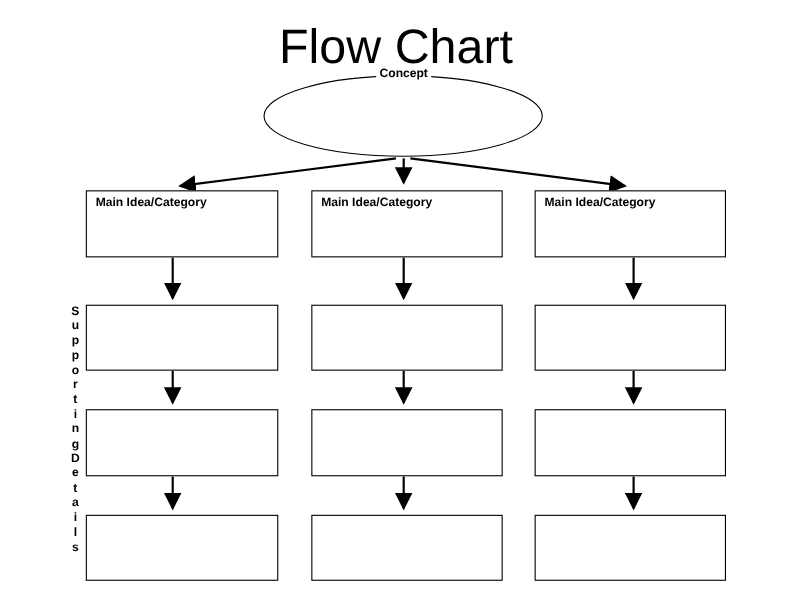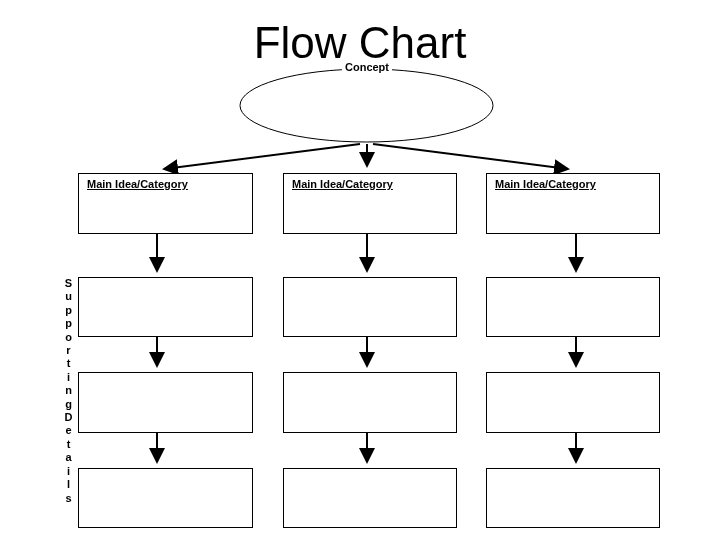--- a/index.html
+++ b/index.html
@@ -17,21 +17,21 @@
   }
   .connectors { position:absolute; top:0; left:0; width:720px; height:540px; }
   .concept-label {
     position:absolute; top:61px; left:367px; transform:translateX(-50%);
     font-size:11px; font-weight:bold; background:var(--bg); padding:0 3px;
     white-space:nowrap;
     text-align:right;
   }
   .box {
     position:absolute; box-sizing:border-box;
-    border:1px solid var(--ink); background:var(--bg);text-decoration:underline;
+    border:1px solid var(--ink); background:var(--bg);
   }
   .box .box-label {
     display:block; padding:4px 8px; font-size:11px; font-weight:bold;
     line-height:13px;
   }
   
   .col0 { left:78px;  width:175px; }
   .col1 { left:283px; width:174px; }
   .col2 { left:486px; width:174px; }
   

